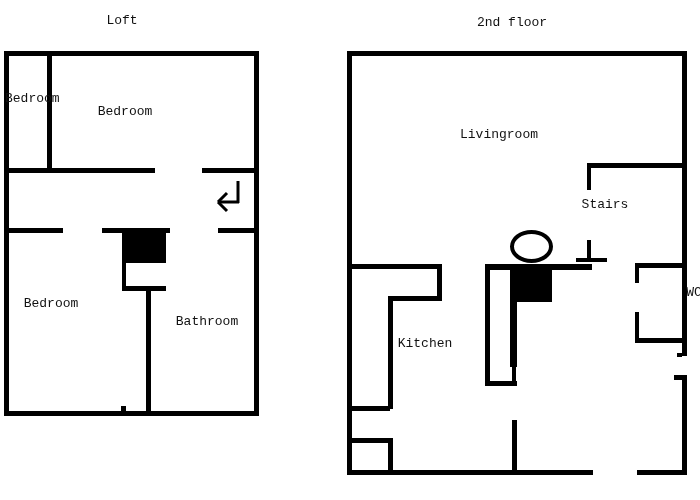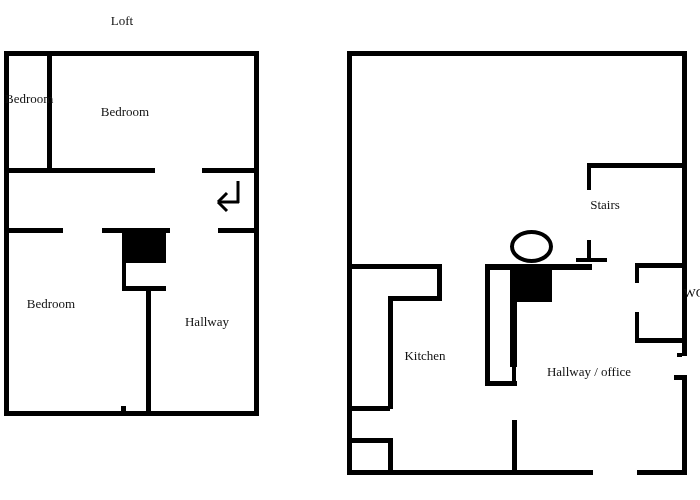--- a/index.html
+++ b/index.html
@@ -1,18 +1,18 @@
 <!DOCTYPE html>
 <html><head>
 <meta charset="utf-8">
 <style>
   html,body{margin:0;padding:0;background:#fff;}
   #stage{
     position:relative;width:700px;height:500px;background:#fff;overflow:hidden;
-    font-family:Liberation Serif, serif;
+    font-family:Liberation Mono, monospace;
   }
   .w{position:absolute;background:#000;}
   .blk{position:absolute;background:#000;}
   .lbl{
     position:absolute;font-size:13px;color:#111;text-align:center;
     white-space:nowrap;line-height:15px;
   }
   .ttl{
     position:absolute;font-size:13px;color:#111;text-align:center;
     white-space:nowrap;line-height:15px;
@@ -53,22 +53,23 @@
   <svg style="left:212px;top:177px;" width="32" height="40" viewBox="0 0 32 40">
     <line x1="26" y1="4" x2="26" y2="26" stroke="#000" stroke-width="3"></line>
     <line x1="6" y1="25" x2="27" y2="25" stroke="#000" stroke-width="3"></line>
     <line x1="6" y1="25" x2="15" y2="16" stroke="#000" stroke-width="3"></line>
     <line x1="6" y1="25" x2="15" y2="34" stroke="#000" stroke-width="3"></line>
   </svg>
 
   <div class="lbl" style="left:5px;top:91px;width:42px;">Bedroom</div>
   <div class="lbl" style="left:85px;top:104px;width:80px;">Bedroom</div>
   <div class="lbl" style="left:11px;top:296px;width:80px;">Bedroom</div>
-  <div class="lbl" style="left:167px;top:314px;width:80px;">Hallway</div>
+  <div class="lbl" style="left:167px;top:314px;width:80px;">Bathroom</div>
 
+  <div class="ttl" style="left:462px;top:15px;width:100px;">2nd floor</div>
 
   <div class="w" style="left:347px;top:51px;width:340px;height:5px;"></div>
   <div class="w" style="left:347px;top:51px;width:5px;height:424px;"></div>
   <div class="w" style="left:682px;top:51px;width:5px;height:305px;"></div>
   <div class="w" style="left:677px;top:353px;width:5px;height:4px;"></div>
   <div class="w" style="left:682px;top:375px;width:5px;height:100px;"></div>
   <div class="w" style="left:674px;top:375px;width:8px;height:5px;"></div>
   <div class="w" style="left:347px;top:470px;width:246px;height:5px;"></div>
   <div class="w" style="left:637px;top:470px;width:50px;height:5px;"></div>
 
@@ -95,18 +96,18 @@
   <div class="w" style="left:512px;top:367px;width:4px;height:16px;"></div>
   <div class="w" style="left:512px;top:420px;width:5px;height:55px;"></div>
 
   <div class="w" style="left:635px;top:263px;width:52px;height:5px;"></div>
   <div class="w" style="left:635px;top:263px;width:4px;height:20px;"></div>
   <div class="w" style="left:635px;top:312px;width:4px;height:31px;"></div>
   <div class="w" style="left:635px;top:338px;width:52px;height:5px;"></div>
 
   <div class="oval" style="left:510px;top:230px;width:43px;height:33px;"></div>
 
+  <div class="lbl" style="left:449px;top:127px;width:100px;">Livingroom</div>
   <div class="lbl" style="left:565px;top:197px;width:80px;">Stairs</div>
   <div class="lbl" style="left:664px;top:285px;width:60px;">WC</div>
-  <div class="lbl" style="left:385px;top:348px;width:80px;">Kitchen</div>
-  <div class="lbl" style="left:519px;top:364px;width:140px;">Hallway / office</div>
+  <div class="lbl" style="left:385px;top:336px;width:80px;">Kitchen</div>
 
 </div>
 
 </body></html>

